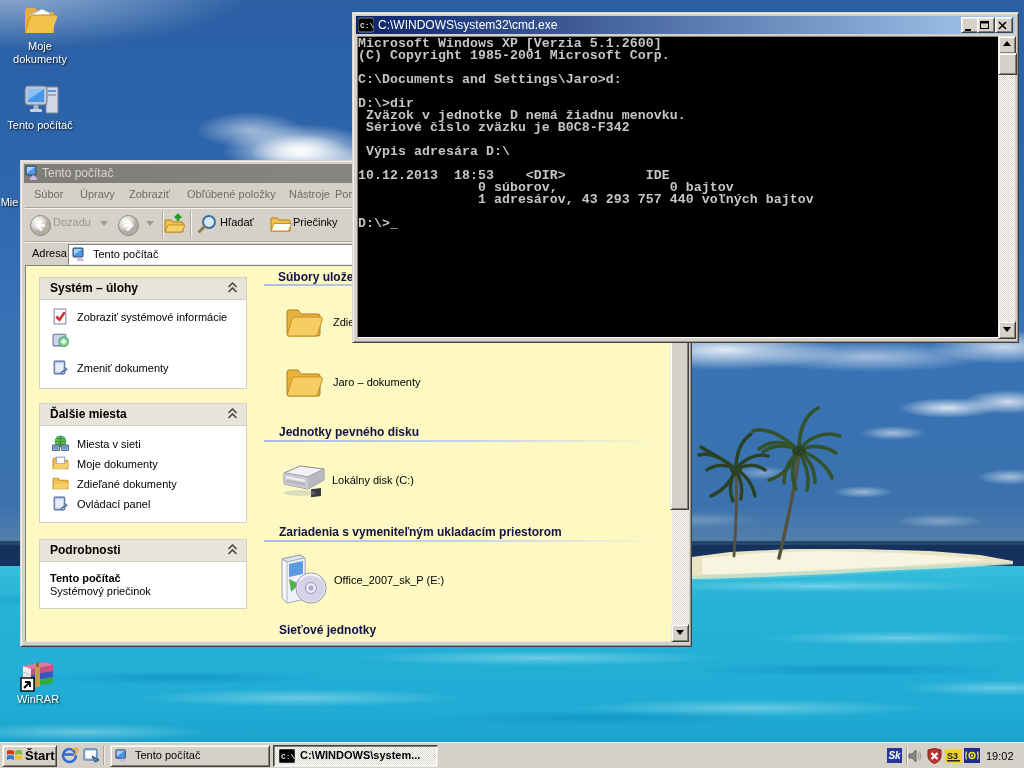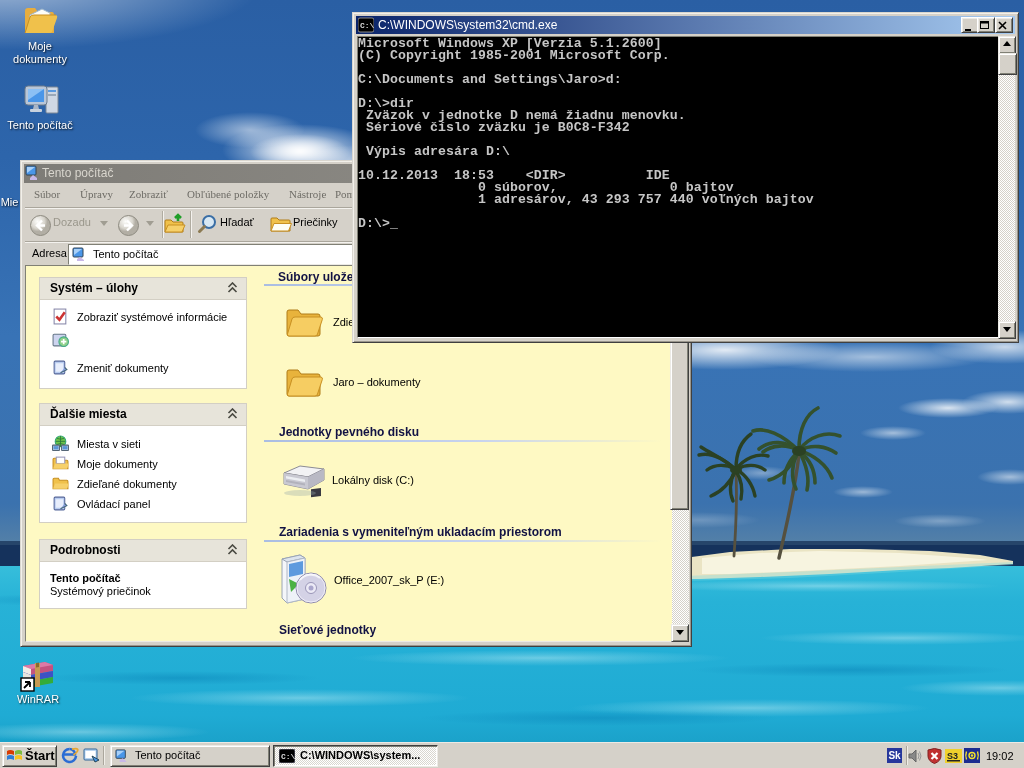--- a/index.html
+++ b/index.html
@@ -21,21 +21,21 @@
 .sb{position:absolute;background:#fff;background-image:repeating-conic-gradient(#fff 0% 25%,#d5d1c9 0% 50%);background-size:2px 2px;}
 .sbtn{position:absolute;width:16px;height:16px;background:#d5d1c9;border:1px solid;border-color:#eceae5 #404040 #404040 #eceae5;box-shadow:inset 1px 1px 0 #fff,inset -1px -1px 0 #808075;}
 .sthumb{position:absolute;background:#d5d1c9;border:1px solid;border-color:#eceae5 #404040 #404040 #eceae5;box-shadow:inset 1px 1px 0 #fff,inset -1px -1px 0 #808075;}
 .arr{display:block;margin:4px auto 0;width:0;height:0;}
 .arr.up{border-left:4px solid transparent;border-right:4px solid transparent;border-bottom:5px solid #000;}
 .arr.dn{border-left:4px solid transparent;border-right:4px solid transparent;border-top:5px solid #000;margin-top:5px;}
 
 #exp{left:20px;top:160px;width:670px;height:485px;z-index:10;}
 #exptitle{background:linear-gradient(90deg,#7e7c77,#92908a);height:19px;top:3px;}
 #expmenu{position:absolute;left:4px;right:4px;top:23px;height:22px;font-size:11px;color:#6e6c66;}
-#expmenu span{position:absolute;top:4px;font-family:Liberation Serif, serif;}
+#expmenu span{position:absolute;top:4px;}
 #exptool{position:absolute;left:4px;right:4px;top:46px;height:33px;border-top:1px solid #aaa69c;box-shadow:inset 0 1px 0 #f4f2ee;}
 #expaddr{position:absolute;left:4px;right:4px;top:80px;height:23px;border-top:1px solid #aaa69c;box-shadow:inset 0 1px 0 #f4f2ee;font-size:11px;}
 #expbody{position:absolute;left:4px;right:4px;top:104px;bottom:4px;background:#fef9c3;border:1px solid;border-color:#808075 #eceae5 #eceae5 #808075;overflow:hidden;}
 .tbox{position:absolute;left:13px;width:206px;background:#fff;border:1px solid #d3cfc4;}
 .tbh{height:21px;background:#e7e4da;border-bottom:1px solid #d3cfc4;font-size:12px;font-weight:bold;color:#000;line-height:21px;padding-left:10px;position:relative;}
 .chev{position:absolute;right:8px;top:4px;width:11px;height:12px;}
 .titem{position:absolute;left:26px;font-size:11px;color:#000;}
 .titem .ic{position:absolute;left:0;top:-2px;width:17px;height:17px;}
 .titem .tx{margin-left:25px;line-height:14px;display:block;width:162px;}
 .sechead{position:absolute;font-size:12px;font-weight:bold;color:#121244;}
@@ -471,21 +471,21 @@
     <span style="position:absolute;left:24px;top:3px;">Tento počítač</span>
   </div>
   <div class="tbtn pressed" style="left:273px;width:163px;">
     <svg class="abs" style="left:5px;top:3px" width="16" height="14" viewBox="0 0 16 14">
           <rect x="0" y="0" width="16" height="14" rx="2" fill="#000" stroke="#667"></rect>
           <text x="2" y="10" font-size="8" font-weight="bold" fill="#ddd" font-family="Liberation Mono">C:\</text>
         </svg>
     <span style="position:absolute;left:26px;top:3px;">C:\WINDOWS\system...</span>
   </div>
 
-  <div style="position:absolute;left:887px;top:5px;width:15px;height:15px;background:#26379c;color:#fff;font-size:10px;font-weight:bold;text-align:center;line-height:15px;">Sk</div>
+  <div style="position:absolute;left:887px;top:5px;width:15px;height:15px;background:#26379c;color:#fff;font-size:10px;font-weight:bold;text-align:center;line-height:15px;font-style:italic;">Sk</div>
   <div style="position:absolute;left:906px;top:3px;width:1px;height:19px;background:#aaa69c;box-shadow:1px 0 0 #f0eee8;"></div>
   <svg class="abs" style="left:908px;top:6px" width="14" height="14" viewBox="0 0 14 14">
         <path d="M1 5 L4 5 L8 1 L8 13 L4 9 L1 9 Z" fill="#888" stroke="#666"></path>
         <path d="M10 4 Q12 7 10 10 M11.5 2.5 Q14.5 7 11.5 11.5" stroke="#999" fill="none"></path>
       </svg>
   <svg class="abs" style="left:927px;top:4px" width="15" height="17" viewBox="0 0 15 17">
         <path d="M1 3 Q7.5 0 14 3 L14 9 Q14 14 7.5 16.5 Q1 14 1 9 Z" fill="#c03030" stroke="#802020"></path>
         <path d="M4.5 6 L10.5 12 M10.5 6 L4.5 12" stroke="#fff" stroke-width="2.2"></path>
       </svg>
   <svg class="abs" style="left:945px;top:6px" width="17" height="14" viewBox="0 0 17 14">

